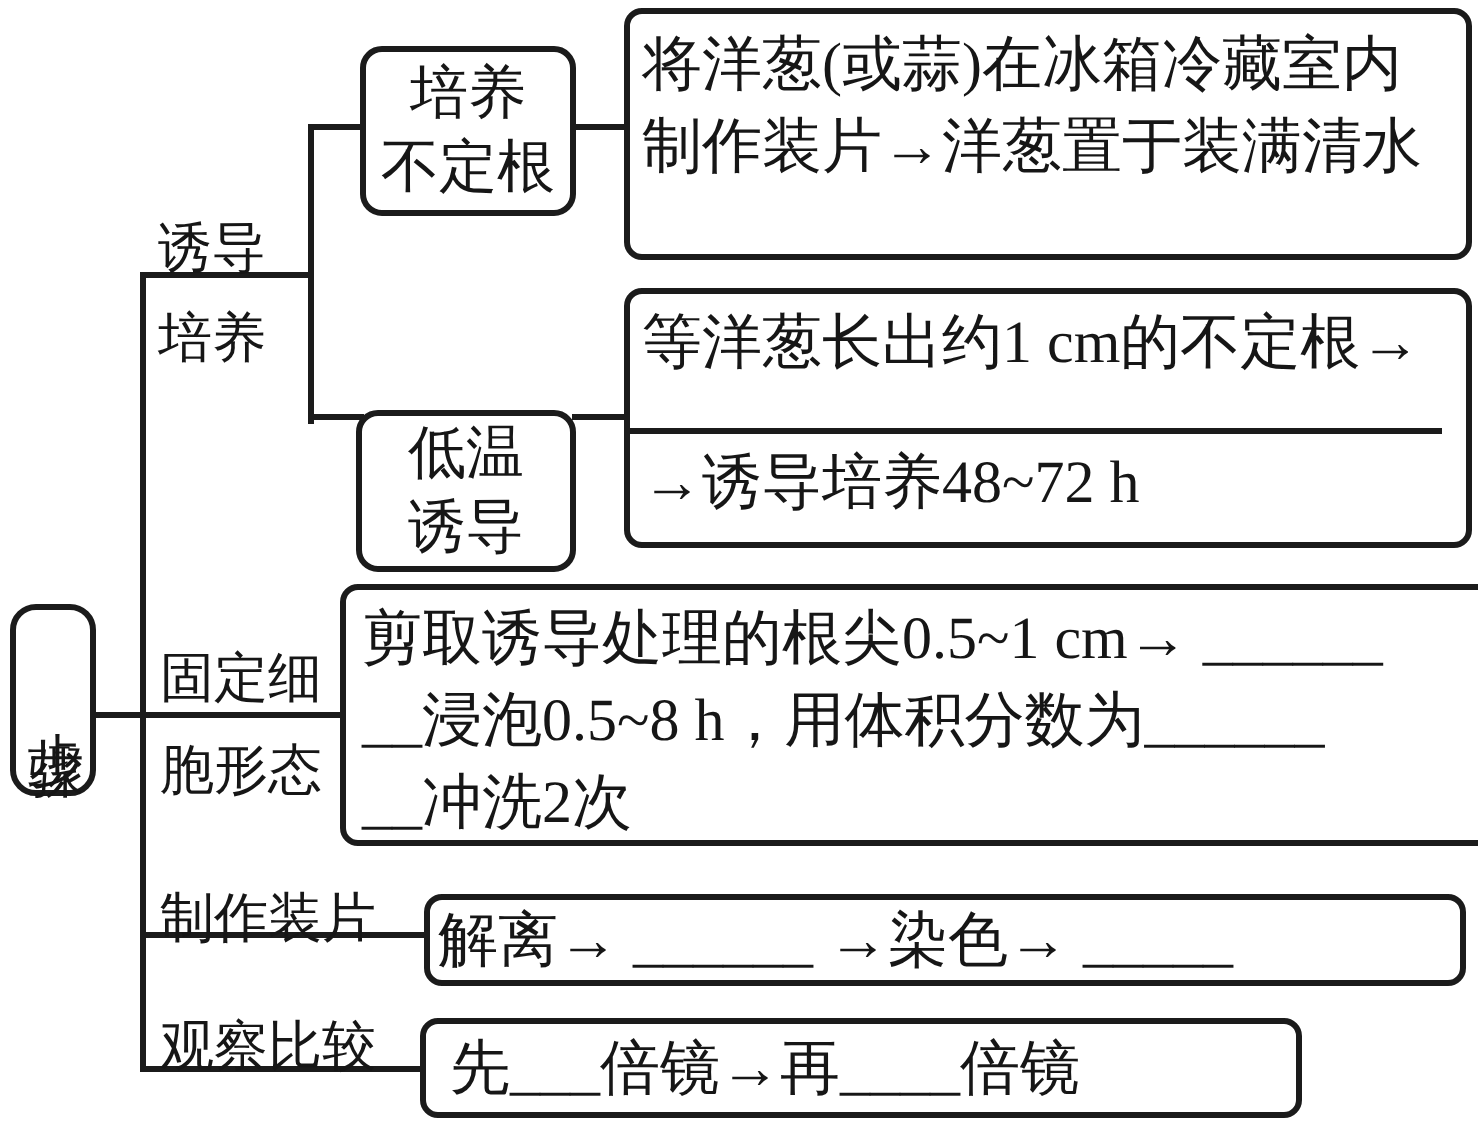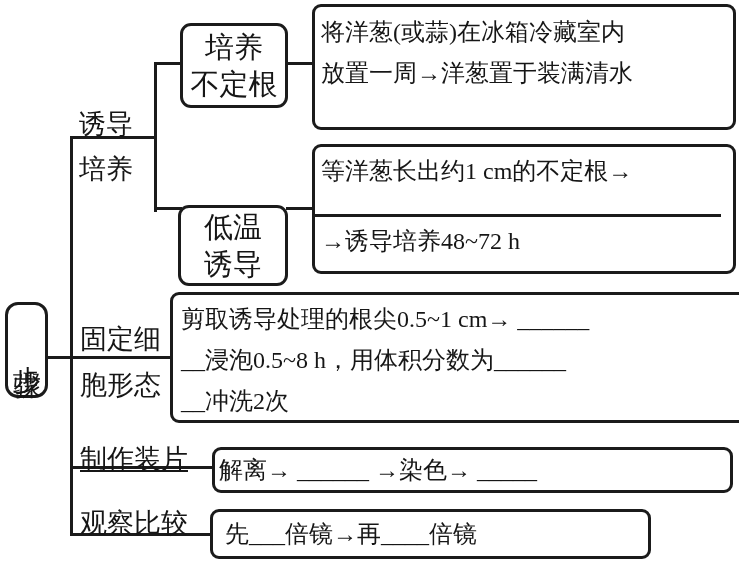--- a/index.html
+++ b/index.html
@@ -25,23 +25,23 @@
   }
   .small-node {
     display:flex; flex-direction:column; align-items:center; justify-content:center;
     font-size:29px; line-height:37px; text-align:center;
   }
   .node-adventitious { left:180px; top:23px;  width:108px; height:85px; }
   .node-lowtemp      { left:178px; top:168px; width:110px; height:81px;margin-top:37px; }
   .branch-label { position:absolute; font-size:27px; line-height:45px; white-space:nowrap; }
   .label-induction { left:79px; top:102px; }
   .label-fixation  { left:80px; top:316px; line-height:46px; }
-  .label-slide     { left:80px; top:437px;text-decoration:underline; }
+  .label-slide     { left:80px; top:437px; }
   .label-observe   { left:80px; top:501px; }
-  .big-box { font-size:24px; white-space:nowrap; }
+  .big-box { font-size:30px; white-space:nowrap; }
   .box-adventitious { left:312px; top:4px;   width:424px; height:126px; padding:5px 0 0 6px; line-height:41px; border-radius:9px; }
   .box-lowtemp      { left:312px; top:144px; width:424px; height:130px; padding:6px 0 0 6px; line-height:37px; border-radius:9px; }
   .box-fixation     { left:170px; top:292px; width:609px; height:131px; padding:4px 0 0 8px; line-height:41px; border-radius:9px; }
   .box-slide        { left:212px; top:447px; width:521px; height:46px;  display:flex; align-items:center; padding-left:4px; border-radius:9px; }
   .box-observe      { left:210px; top:509px; width:441px; height:50px;  display:flex; align-items:center; padding-left:12px; border-radius:9px; }
   .blank-rule {
     height:0; border-bottom:3px solid #1b1b1b;
     margin:24px 12px 6px -6px;
   }
 </style>
@@ -65,21 +65,21 @@
   <div class="vline" style="left:154px; top:62px; height:150px;"></div>
 
   <div class="hline" style="left:154px; top:62px; width:30px;"></div>
   <div class="node small-node node-adventitious">
     <div>培养</div>
     <div>不定根</div>
   </div>
   <div class="hline" style="left:286px; top:62px; width:30px;"></div>
   <div class="node big-box box-adventitious">
     <div>将洋葱(或蒜)在冰箱冷藏室内</div>
-    <div>放置一周→洋葱置于装满清水</div>
+    <div>制作装片→洋葱置于装满清水</div>
   </div>
 
   <div class="hline" style="left:154px; top:207px; width:28px;"></div>
   <div class="node small-node node-lowtemp">
     <div>低温</div>
     <div>诱导</div>
   </div>
   <div class="hline" style="left:286px; top:207px; width:30px;"></div>
   <div class="node big-box box-lowtemp">
     <div>等洋葱长出约1 cm的不定根→</div>

